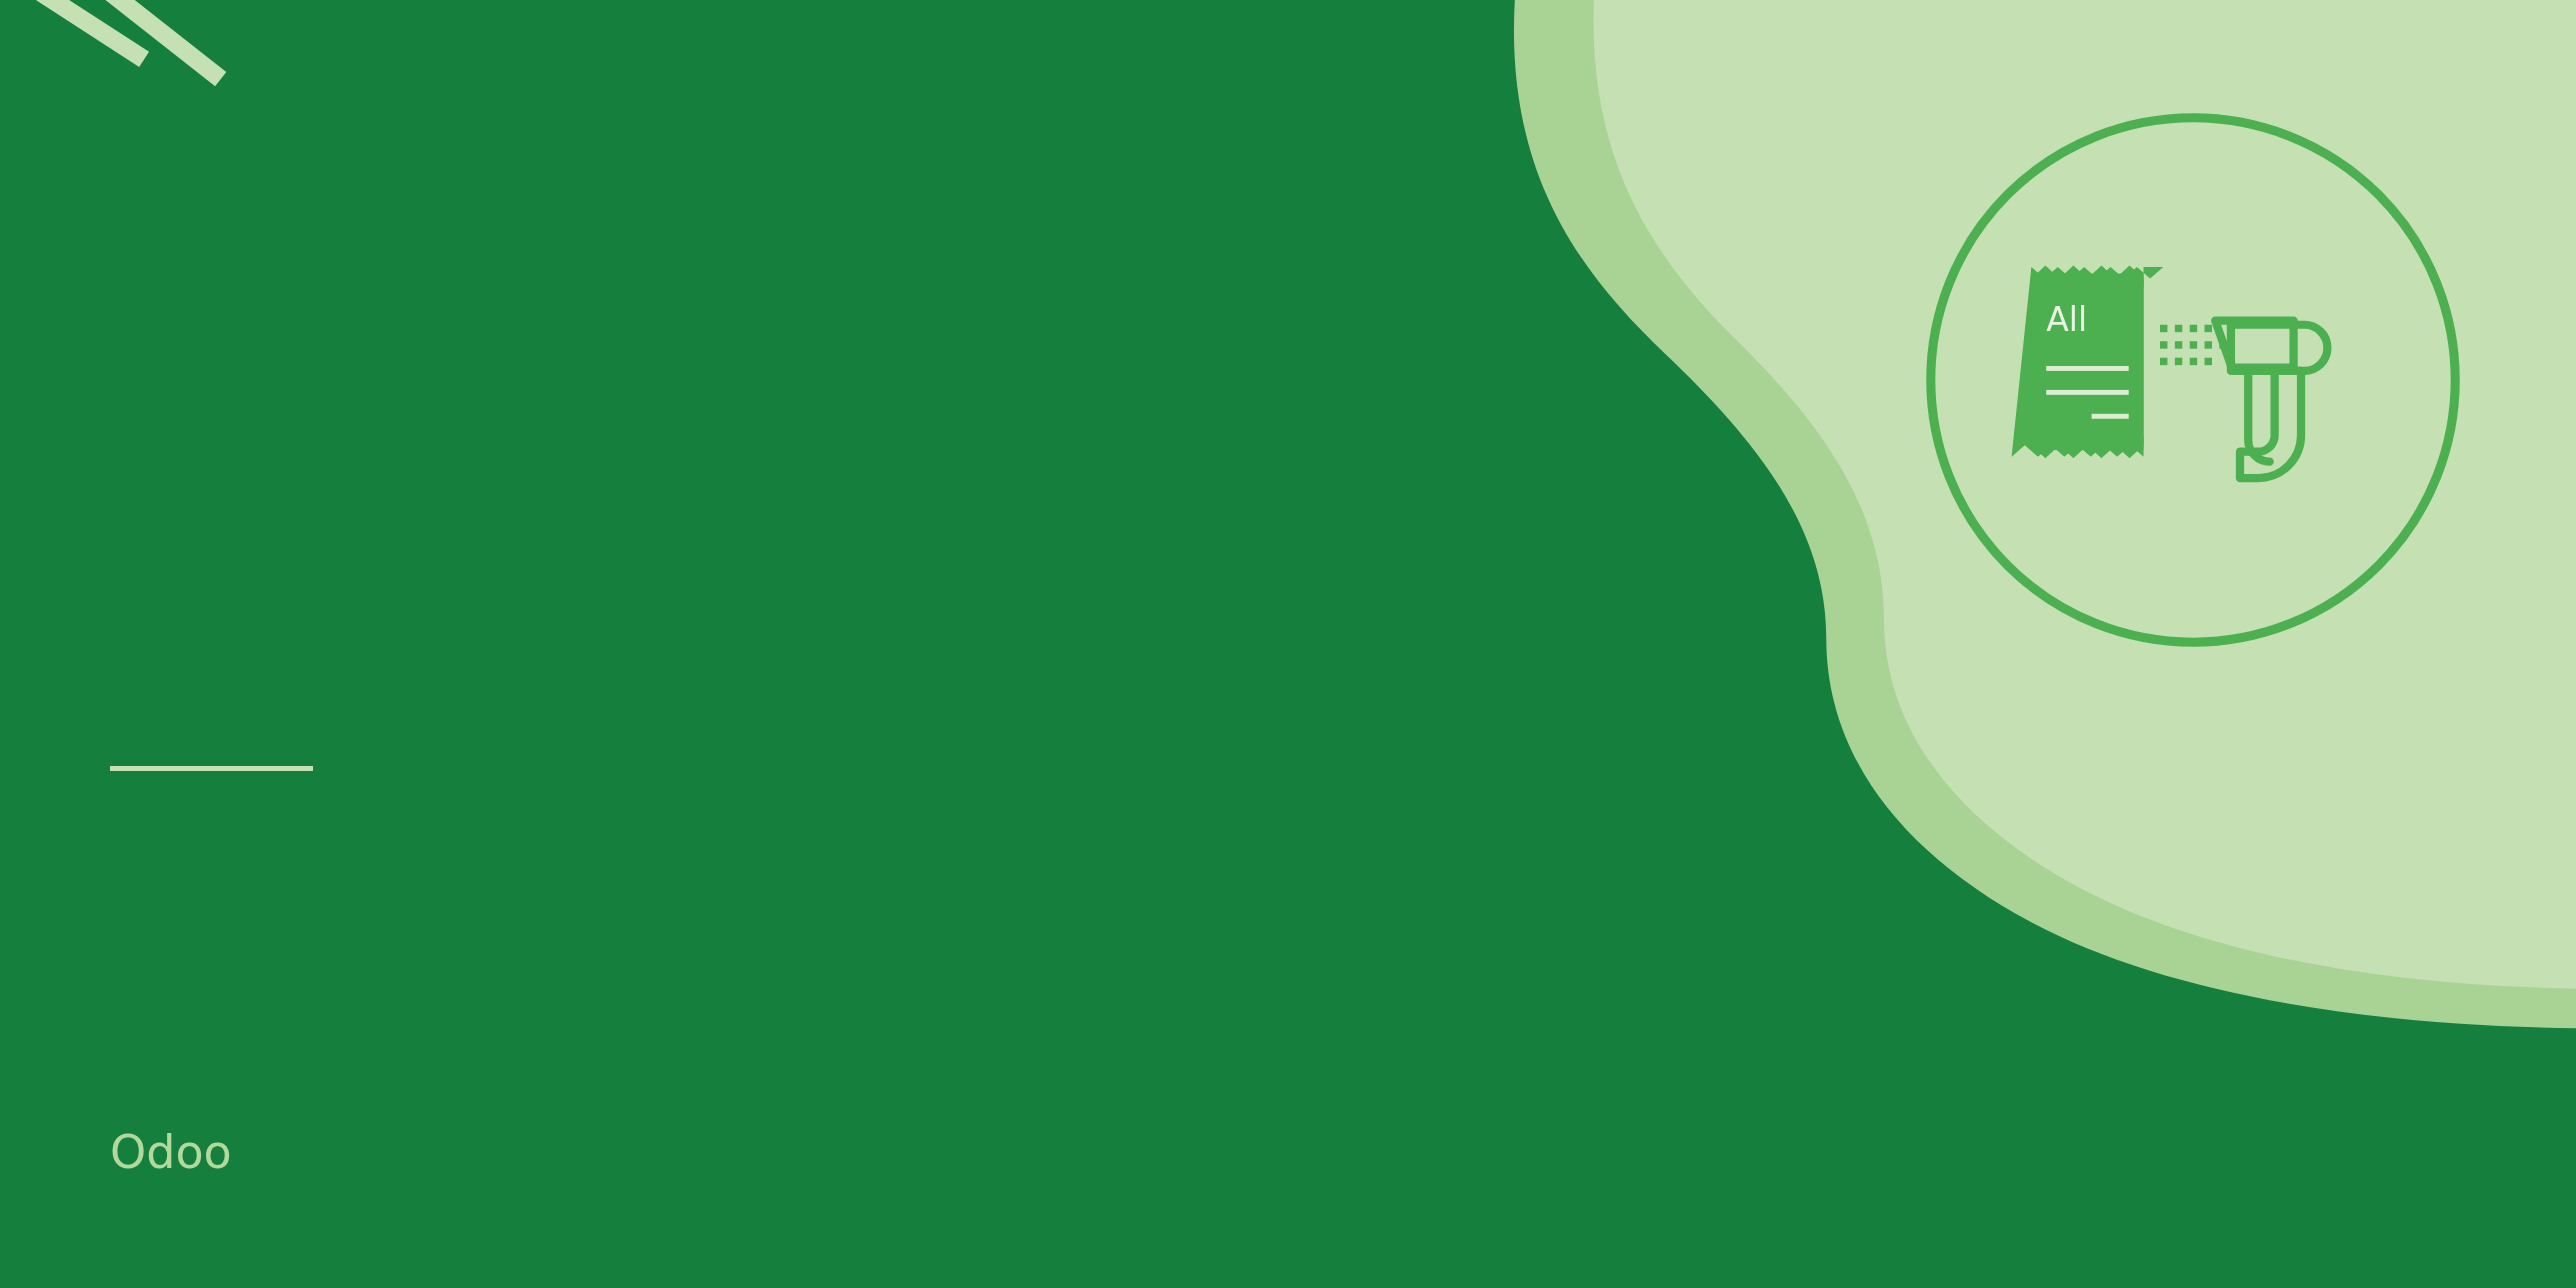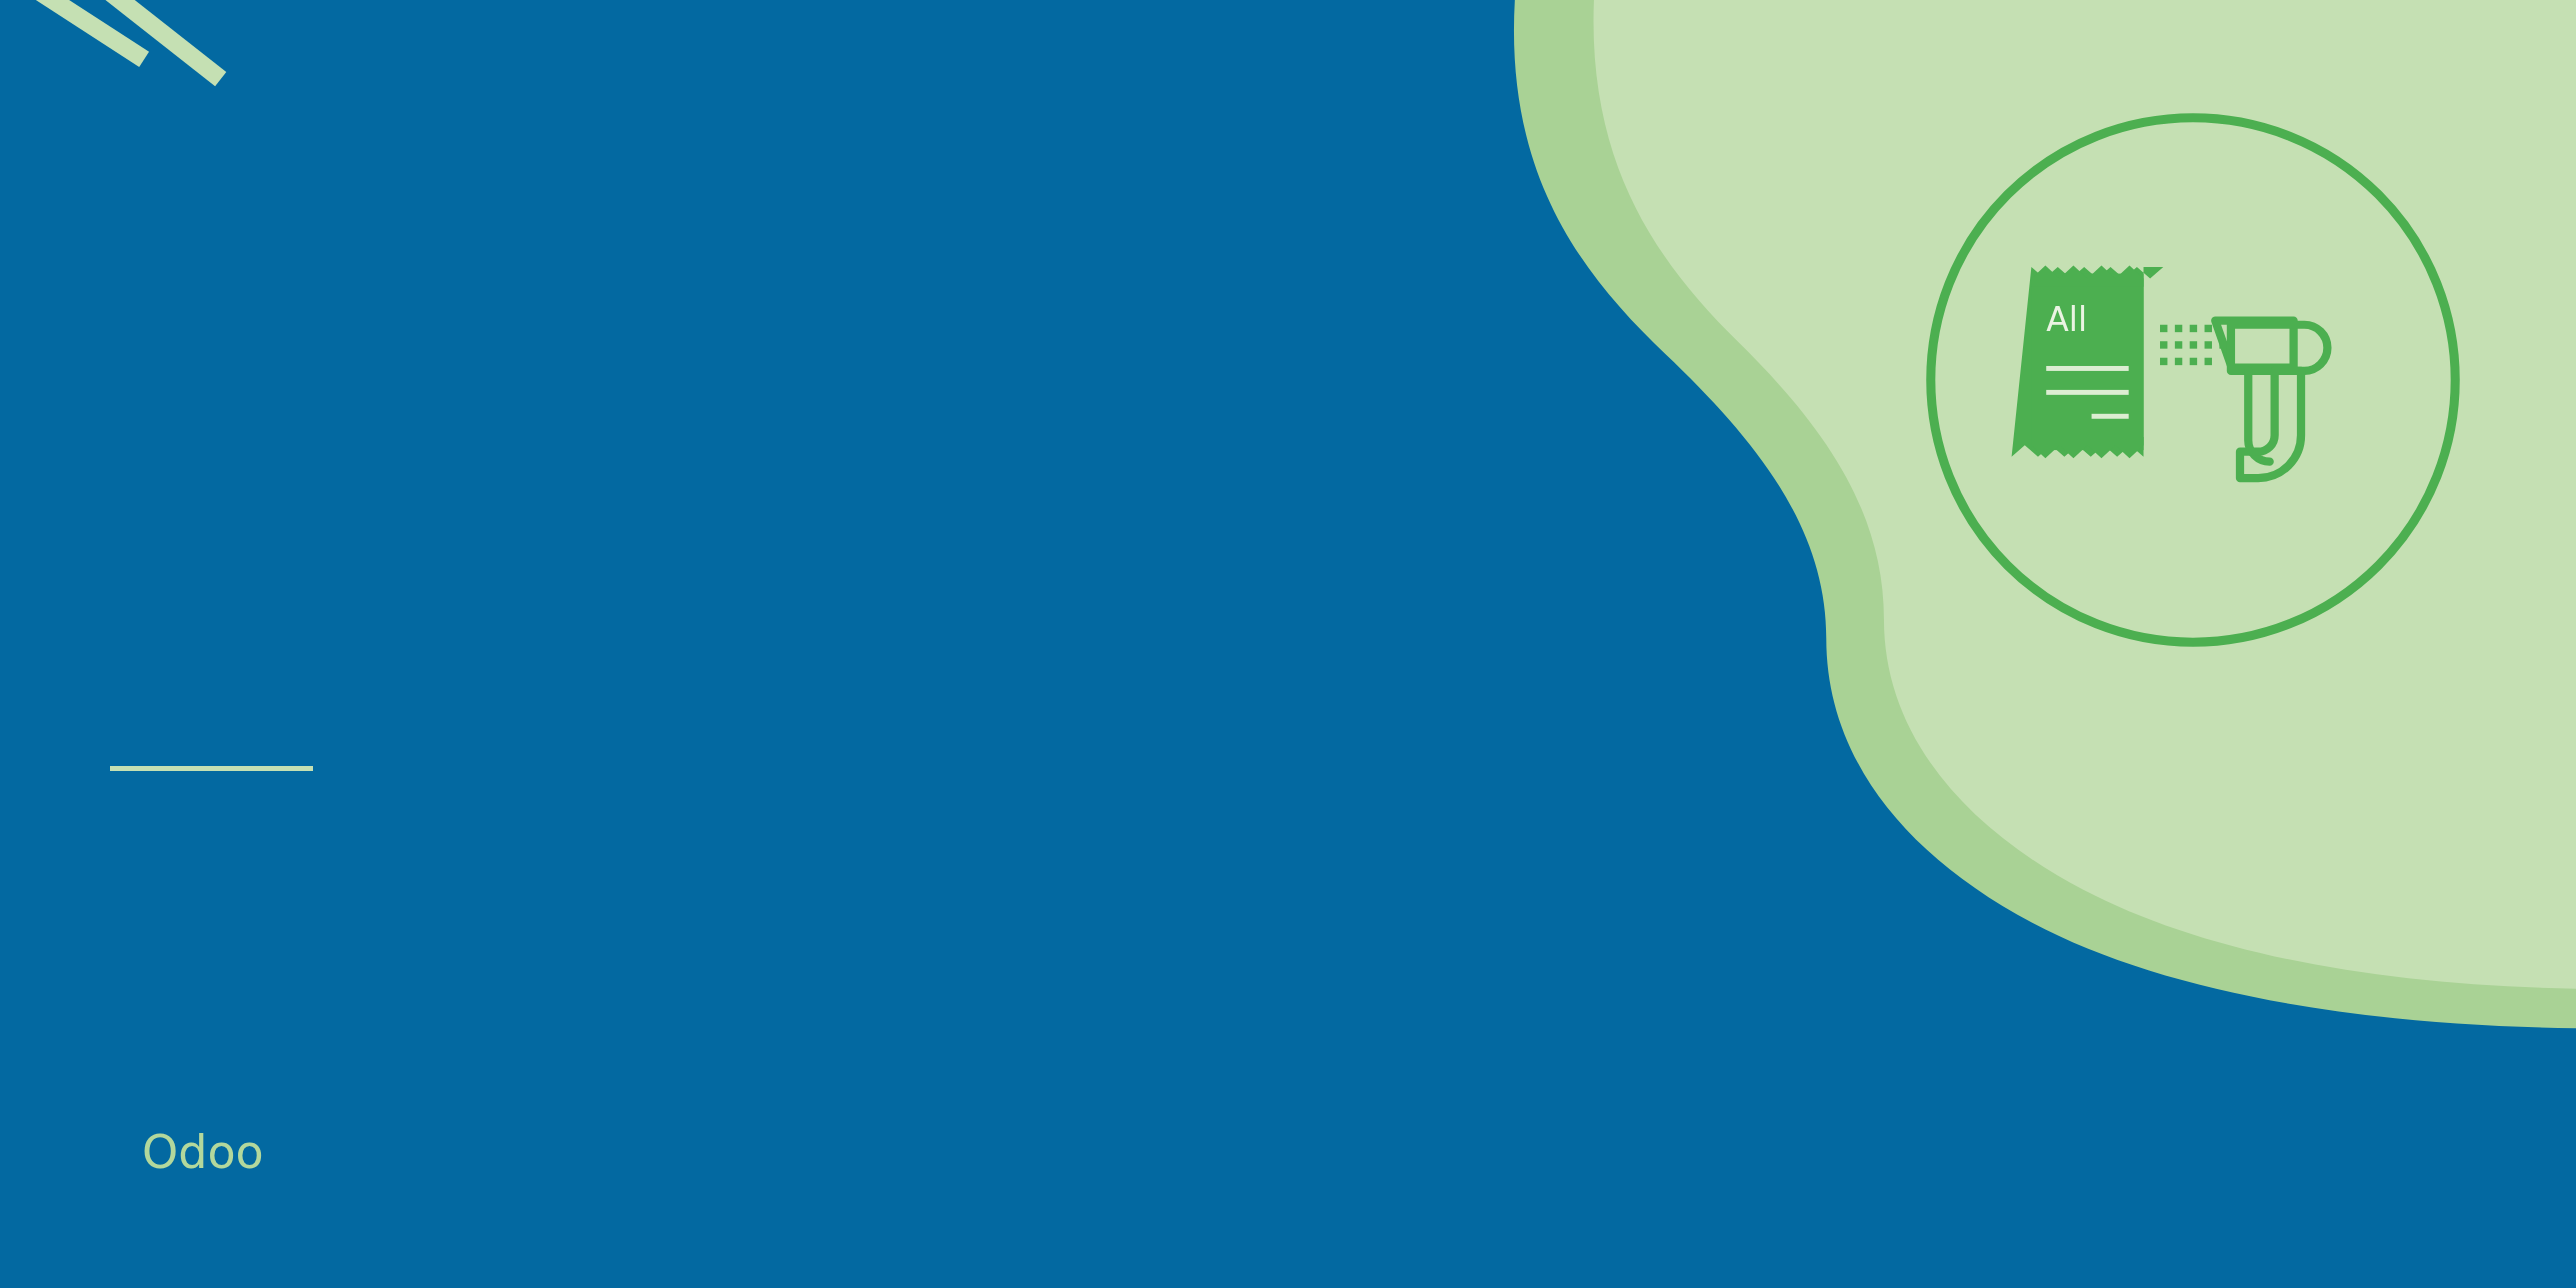--- a/index.html
+++ b/index.html
@@ -1,21 +1,21 @@
 <!DOCTYPE html>
 <html style="font-size:13px"><head>
 <meta charset="utf-8">
 <style>
   * { margin:0; padding:0; box-sizing:border-box; }
   html,body { background:#ffffff; }
   .banner {
     position:relative;
     width:2576px;
     height:1289px;
-    background:#0369a1;
+    background:#15803d;
     overflow:hidden;
     font-family:"DejaVu Sans", sans-serif;
   }
   
   .blob-layer { position:absolute; top:0; right:0; width:1104px; height:1104px; }
   .blob-layer svg { display:block; width:100%; height:100%; }
 
   
   .stripes { position:absolute; left:0; top:0; width:280px; height:132px; }
   .stripes svg { display:block; width:100%; height:100%; }
@@ -61,21 +61,20 @@
     white-space:pre-line;
   }
 
   .brand {
     position:absolute;
     left:0;
     top:1125px;
     color:#B3D89C;
     font-size:46px;
     font-weight:normal;
-    margin-left:32px;
   }
 
   
   .badge {
     position:absolute;
     left:1925px;
     top:112px;
     width:536px;
     height:536px;
   }

